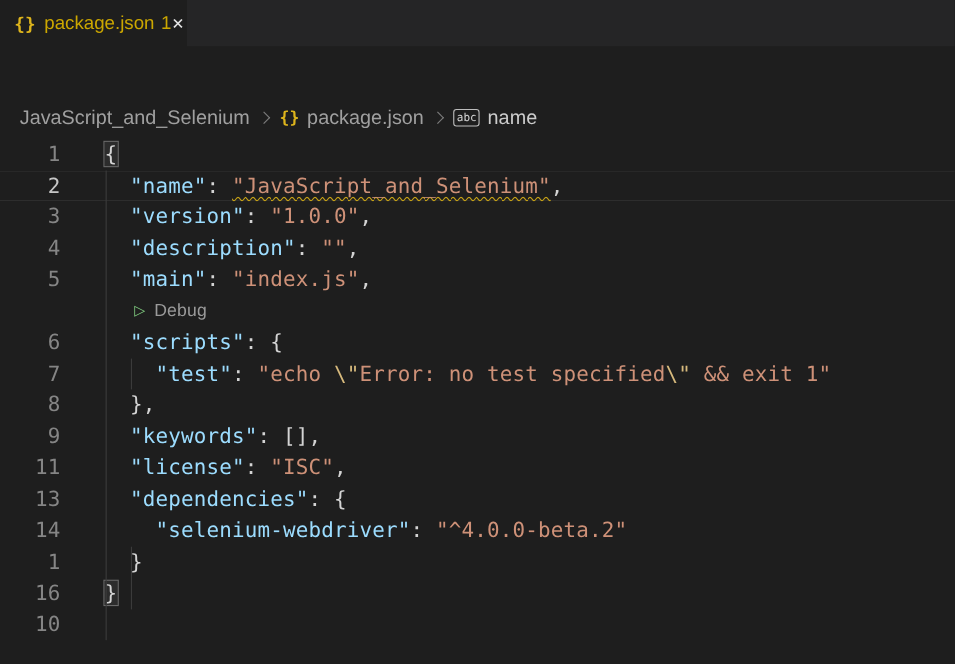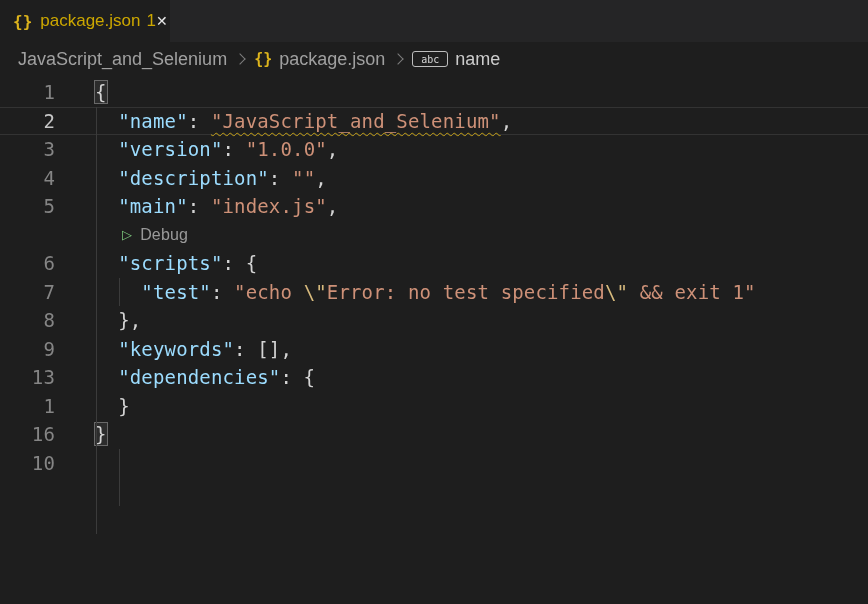--- a/index.html
+++ b/index.html
@@ -20,34 +20,34 @@
     font-family:"DejaVu Sans Mono", monospace; font-weight:bold;
     color:#ddb41c; font-size:16px; margin-right:8px;
   }
   .tab-label { color:#cca700; font-size:17px; }
   .tab-badge { color:#cca700; font-size:17px; margin-left:6px; }
   .tab-close { color:#e6e6e6; font-size:14px; margin-left:auto; cursor:pointer; }
 
   
   .breadcrumbs {
     height:34px; background:#1e1e1e; display:flex; align-items:center;
-    padding-left:18px; font-size:18px; color:#a0a0a0;
+    padding-left:18px; font-size:18px; color:#a0a0a0;margin-top:48px;
   }
   .crumb { display:flex; align-items:center; cursor:pointer; }
   .chev {
     width:8px; height:8px; border-top:1.5px solid #7d7d7d; border-right:1.5px solid #7d7d7d;
     transform:rotate(45deg); margin:0 10px 0 9px; flex:none;
   }
   .bc-json-icon {
     font-family:"DejaVu Sans Mono", monospace; font-weight:bold;
     color:#ddb41c; font-size:15px; margin-right:7px;
   }
   .abc-icon {
     display:inline-flex; align-items:center; justify-content:center;
-    width:36px; height:16px; border:1px solid #bdbdbd; border-radius:3px;
+    width:24px; height:16px; border:1px solid #bdbdbd; border-radius:3px;
     font-size:10px; color:#d6d6d6; margin-right:7px;
     font-family:"DejaVu Sans Mono", monospace;
   }
   .crumb-last { color:#cccccc; }
 
   
   .editor {
     position:relative; padding-top:2px; height:528px;
     font-family:"DejaVu Sans Mono", monospace;
     font-size:19px; letter-spacing:0.15px;
@@ -147,22 +147,30 @@
       </div>
       <div class="row">
         <span class="ln">8</span>
         <span class="code"><span class="punct">  },</span></span>
       </div>
       <div class="row">
         <span class="ln">9</span>
         <span class="code"><span class="punct">  </span><span class="key">"keywords"</span><span class="punct">: [],</span></span>
       </div>
       <div class="row">
+        <span class="ln">11</span>
+        <span class="code"><span class="punct">  </span><span class="key">"license"</span><span class="punct">: </span><span class="str">"ISC"</span><span class="punct">,</span></span>
+      </div>
+      <div class="row">
         <span class="ln">13</span>
         <span class="code"><span class="punct">  </span><span class="key">"dependencies"</span><span class="punct">: {</span></span>
+      </div>
+      <div class="row">
+        <span class="ln">14</span>
+        <span class="code"><span class="punct">    </span><span class="key">"selenium-webdriver"</span><span class="punct">: </span><span class="str">"^4.0.0-beta.2"</span></span>
       </div>
       <div class="row">
         <span class="ln">1</span>
         <span class="code"><span class="punct">  }</span></span>
       </div>
       <div class="row">
         <span class="ln">16</span>
         <span class="code"><span class="punct bm">}</span></span>
       </div>
       <div class="row">

